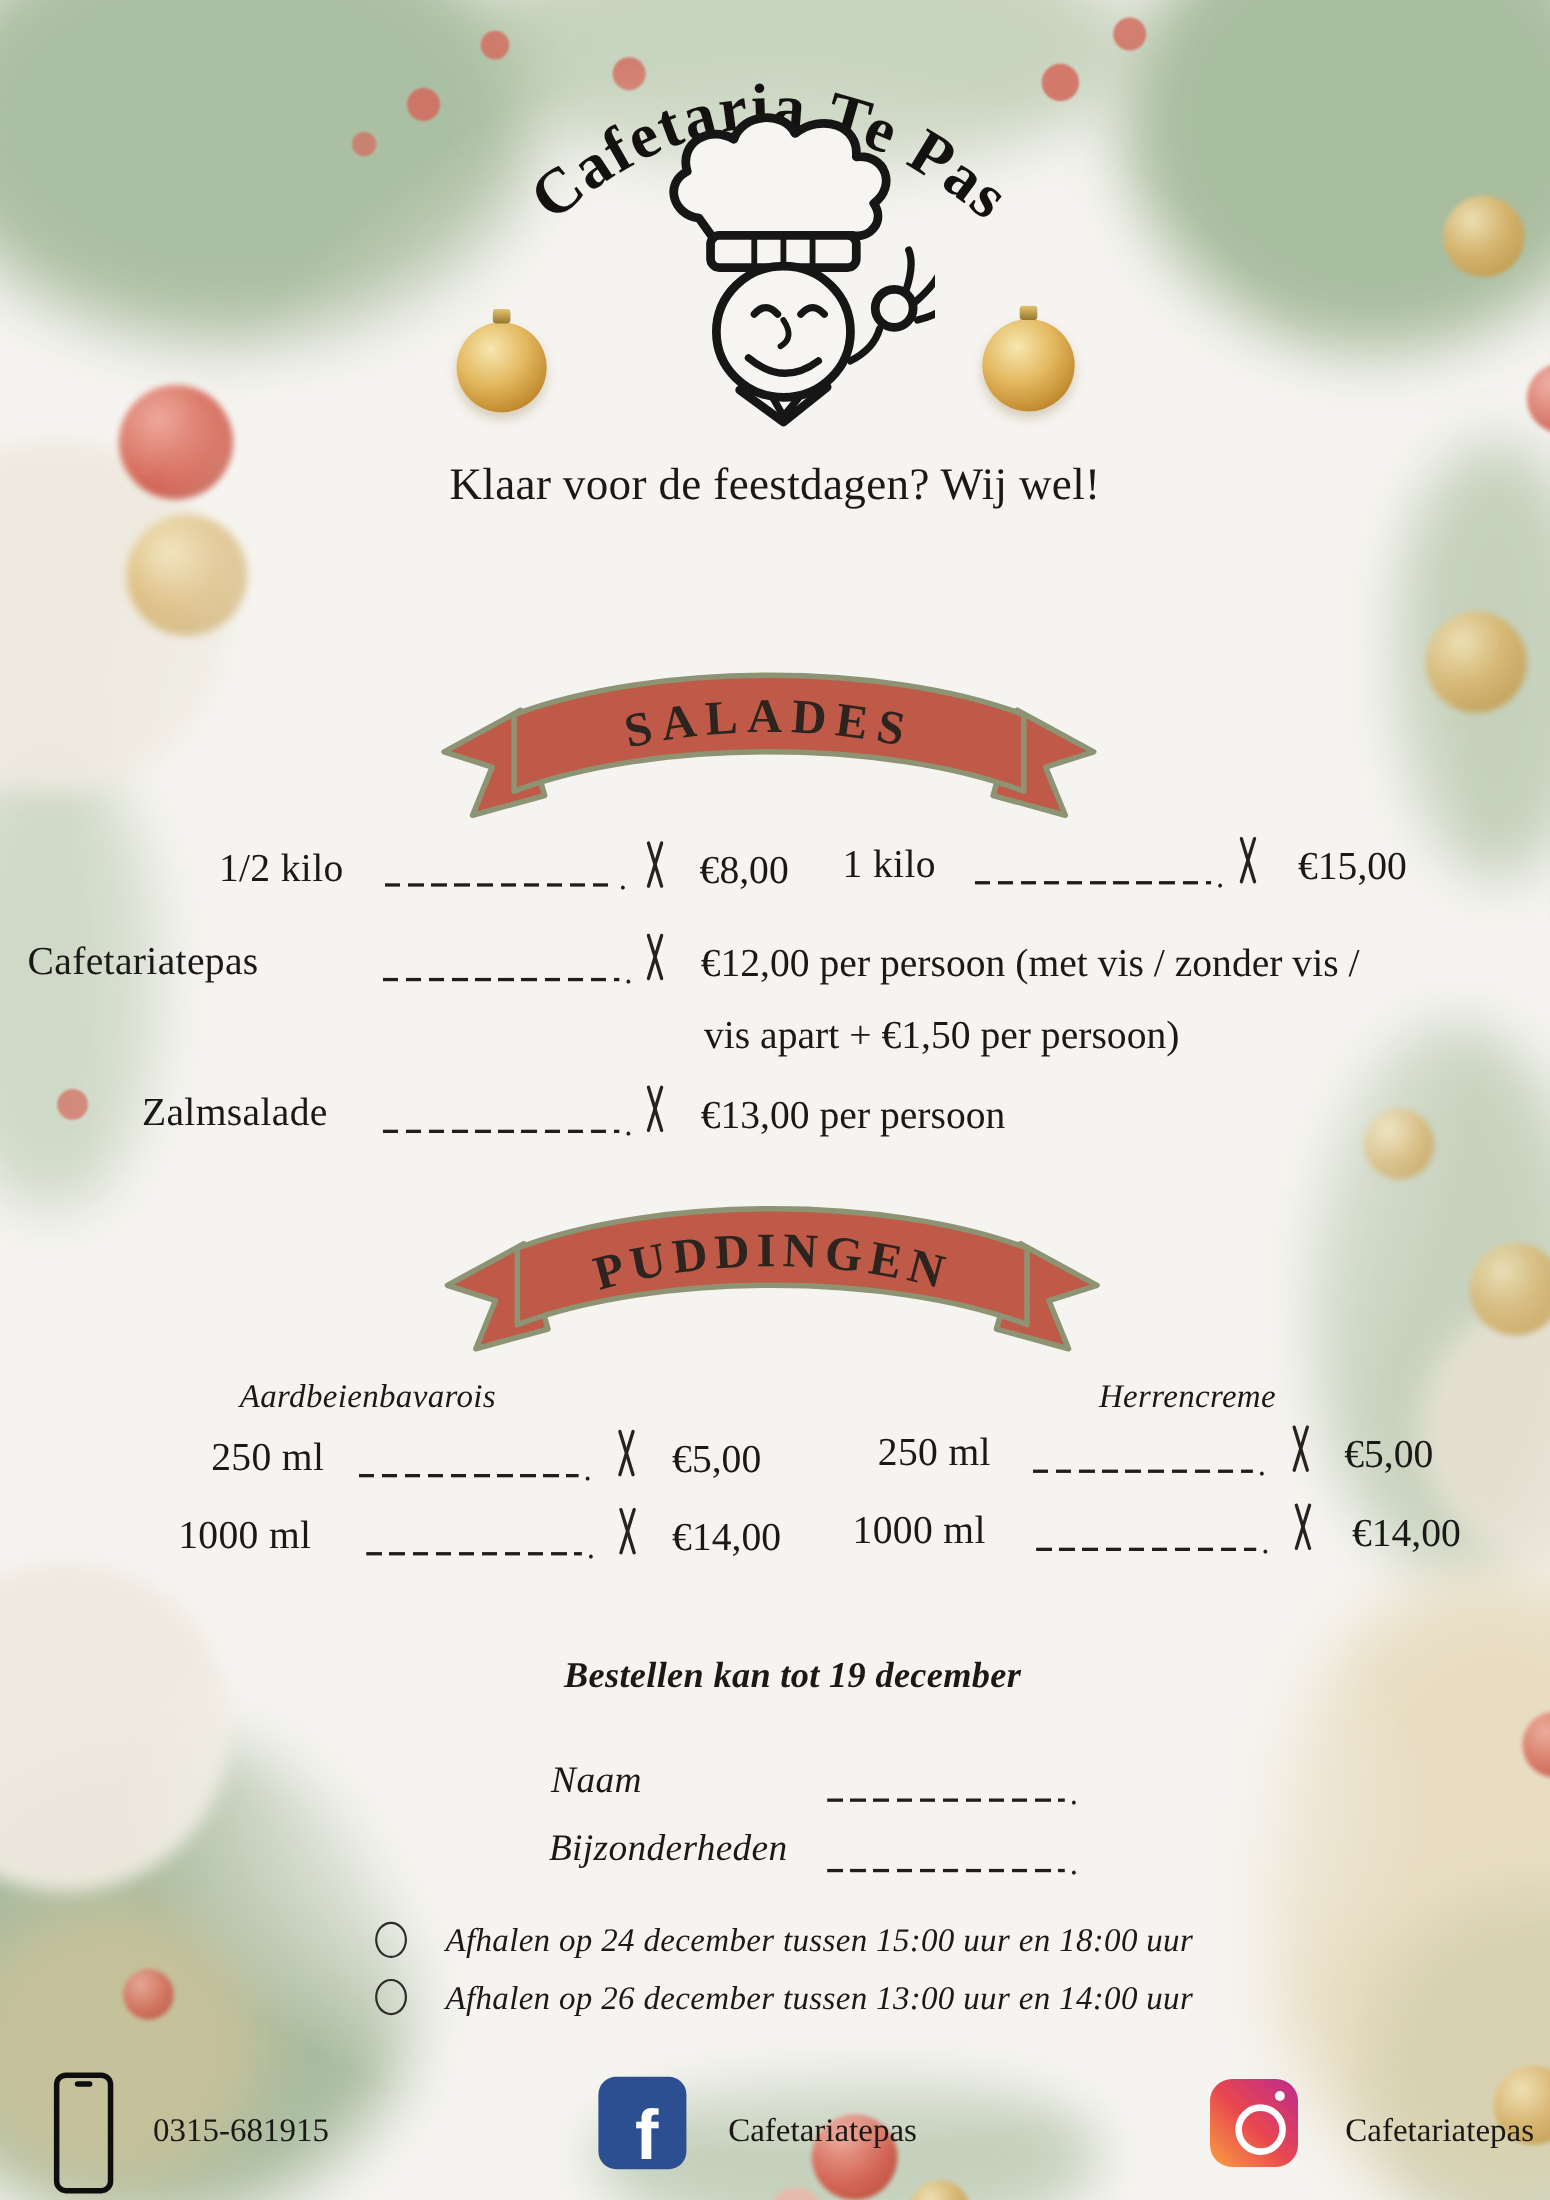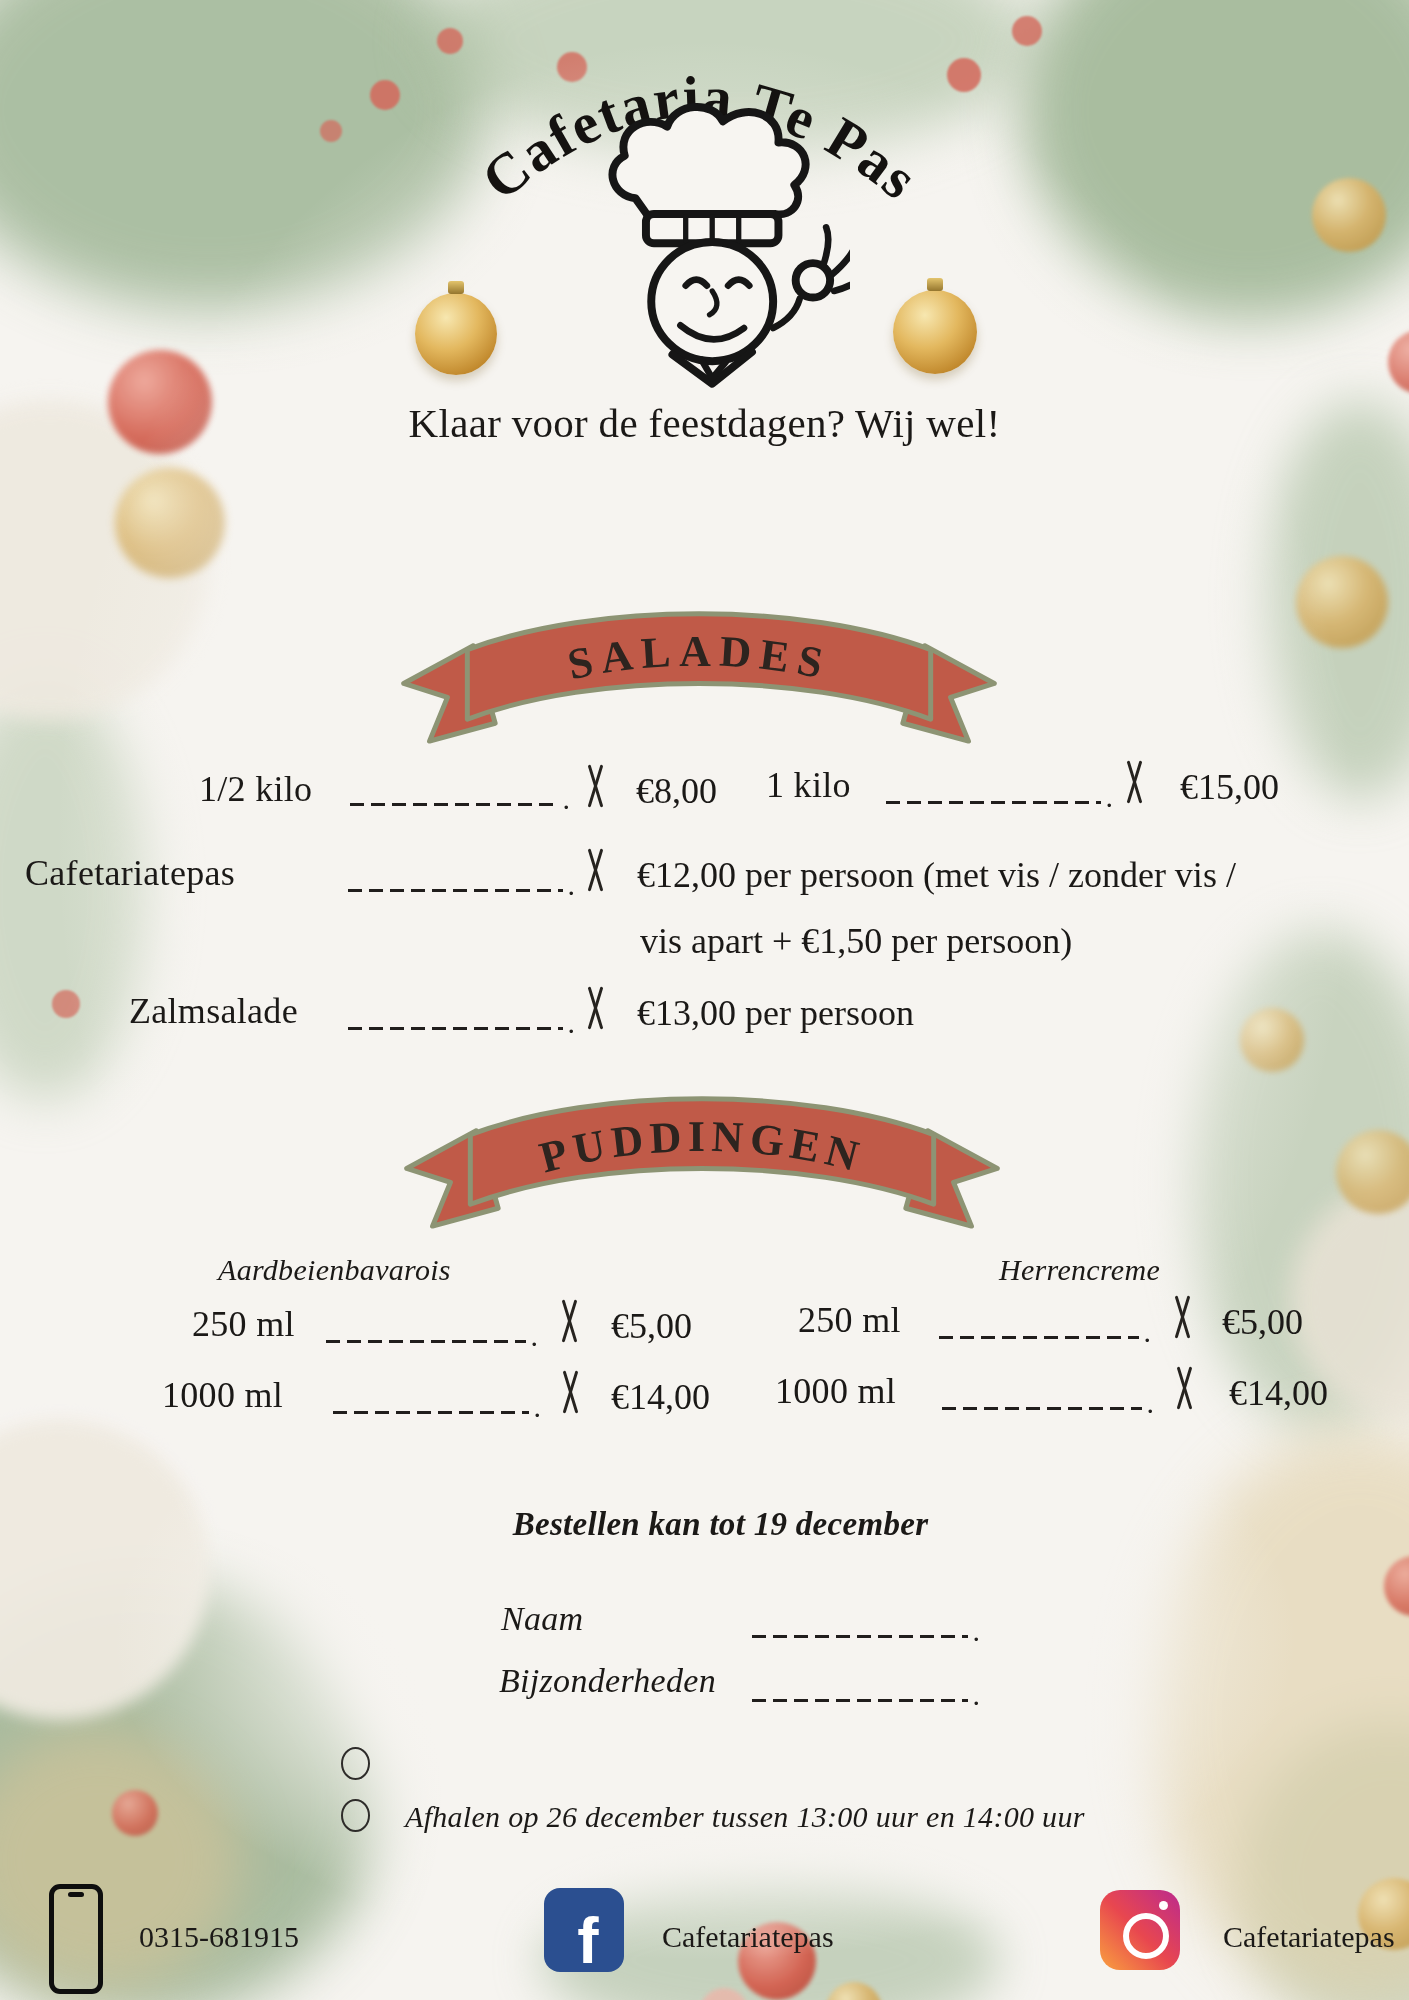--- a/index.html
+++ b/index.html
@@ -115,21 +115,21 @@
       </g>
     </svg>
 
     <div class="bauble" style="left:415px;top:293px;width:82px;height:82px;">
       <div class="cap"></div>
     </div>
     <div class="bauble" style="left:893px;top:290px;width:84px;height:84px;">
       <div class="cap"></div>
     </div>
 
-    <div class="t center" style="top:399px;font-size:41px;">Klaar voor de feestdagen? Wij wel!</div>
+    <div class="t center" style="top:416px;font-size:41px;">Klaar voor de feestdagen? Wij wel!</div>
 
     <svg class="abs" style="left:395px;top:588px;" width="608" height="175" viewBox="0 0 610 176" xmlns="http://www.w3.org/2000/svg" xmlns:xlink="http://www.w3.org/1999/xlink">
       <g stroke="#8d9474" stroke-width="5" stroke-linejoin="round">
         <path d="M78,58 L8,96 L52,110 L34,154 L100,136 Z" fill="#c05a48"></path>
         <path d="M532,58 L602,96 L558,110 L576,154 L510,136 Z" fill="#c05a48"></path>
         <path d="M72,62 C200,14 410,14 538,62 L538,132 C410,84 200,84 72,132 Z" fill="#c05a48"></path>
       </g>
       <path id="arcSalades" d="M110,114 C220,66 390,66 500,114" fill="none"></path>
       <text font-size="44" font-weight="bold" fill="#2d241f" letter-spacing="8">
         <textPath href="#arcSalades" xlink:href="#arcSalades" startOffset="50%" text-anchor="middle">SALADES</textPath>
@@ -210,20 +210,21 @@
     <div class="t italic" style="left:485px;top:1600px;font-size:34px;">Naam</div>
     <div class="blank" style="left:752px;top:1604px;width:216px;">
         <span class="dot">.</span>
       </div>
     <div class="t italic" style="left:483px;top:1662px;font-size:34px;">Bijzonderheden</div>
     <div class="blank" style="left:752px;top:1668px;width:216px;">
         <span class="dot">.</span>
       </div>
 
     <div class="radio" style="left:341px;top:1747px;"></div>
+    <div class="t italic" style="left:389px;top:1748px;font-size:30px;">Afhalen op 24 december tussen 15:00 uur en 18:00 uur</div>
     <div class="radio" style="left:341px;top:1799px;"></div>
     <div class="t italic" style="left:389px;top:1800px;font-size:30px;">Afhalen op 26 december tussen 13:00 uur en 14:00 uur</div>
 
     <div class="phone-icon" style="left:49px;top:1884px;">
       <div class="notch"></div>
     </div>
     <div class="footer-label" style="left:139px;top:1920px;">0315-681915</div>
 
     <div class="fb-icon" style="left:544px;top:1888px;">
       <span class="glyph">f</span>

